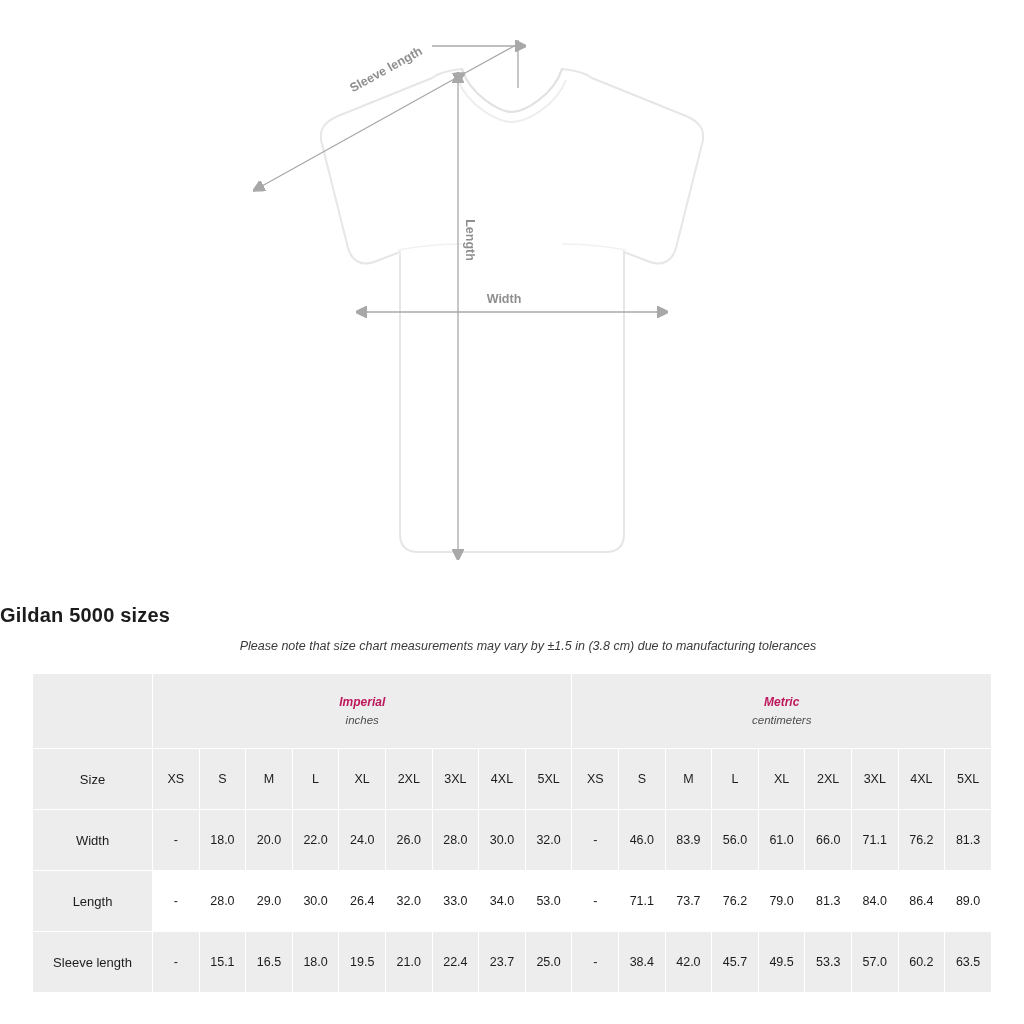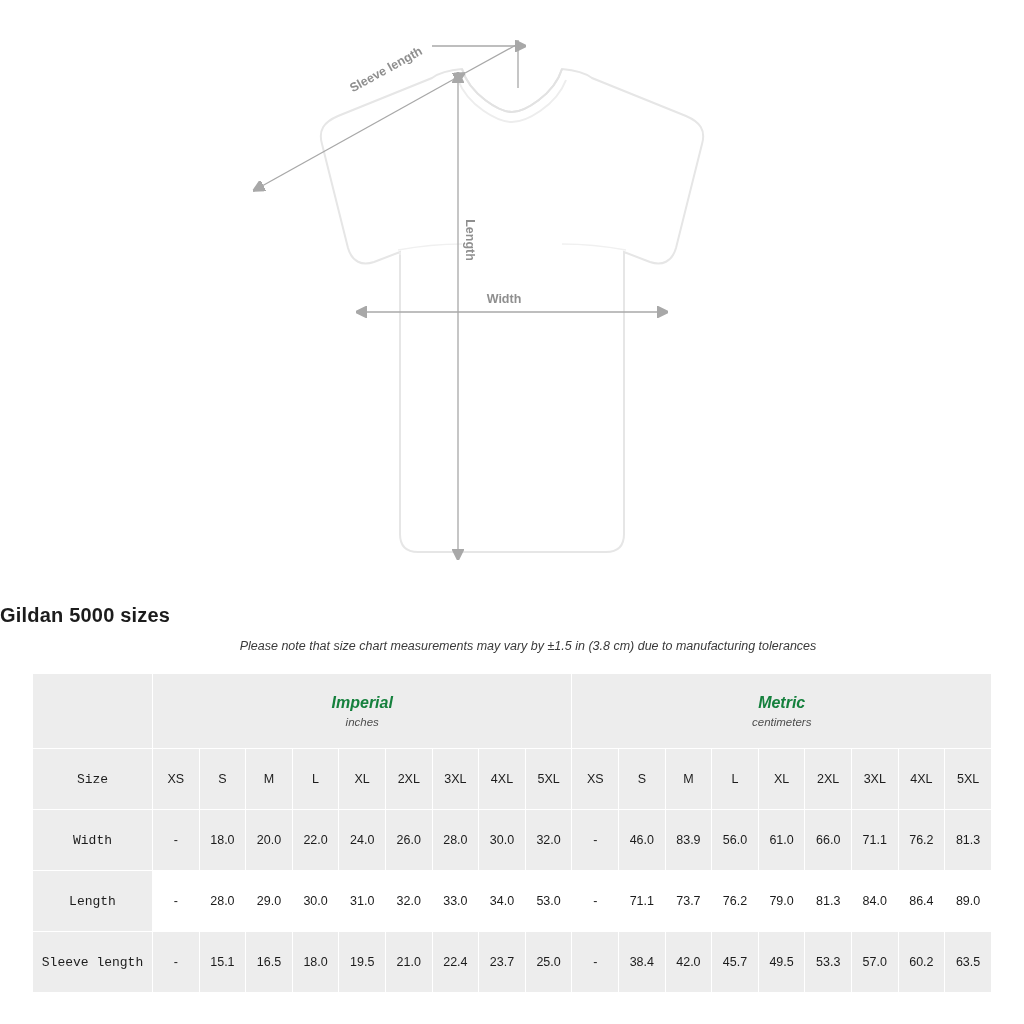--- a/index.html
+++ b/index.html
@@ -64,43 +64,42 @@
     text-align: center;
     vertical-align: middle;
     padding: 0;
     font-weight: normal;
   }
   .unit-head {
     background: #ededed;
     height: 74px;
   }
   .unit-head .u-name {
-    font-size: 16px;
+    font-size: 12px;
     font-weight: bold;
     font-style: italic;
-    color: #15803d;
+    color: #be185d;
     line-height: 1.1;
   }
   .unit-head .u-sub {
     font-size: 11.5px;
     font-style: italic;
     color: #4d4d4d;
     padding-top: 5px;
   }
   .corner {
     background: #ededed;
   }
   .row-head {
     background: #ededed;
     font-weight: bold;
     font-size: 13px;
     color: #1c1c1c;
     width: 120px;
     height: 60px;
-    font-family: Liberation Mono, monospace;
   }
   .col-head {
     background: #ededed;
     font-weight: bold;
     font-size: 12.5px;
     color: #1c1c1c;
     height: 58px;
   }
   tr.band-light td.cell { background: #ededed; }
   tr.band-white td.cell { background: #ffffff; }
@@ -240,21 +239,21 @@
           <td class="cell">71.1</td>
           <td class="cell">76.2</td>
           <td class="cell">81.3</td>
         </tr>
         <tr class="band-white">
           <th class="row-head">Length</th>
           <td class="cell">-</td>
           <td class="cell">28.0</td>
           <td class="cell">29.0</td>
           <td class="cell">30.0</td>
-          <td class="cell">31.0</td>
+          <td class="cell">26.4</td>
           <td class="cell">32.0</td>
           <td class="cell">33.0</td>
           <td class="cell">34.0</td>
           <td class="cell">53.0</td>
           <td class="cell">-</td>
           <td class="cell">71.1</td>
           <td class="cell">73.7</td>
           <td class="cell">76.2</td>
           <td class="cell">79.0</td>
           <td class="cell">81.3</td>

